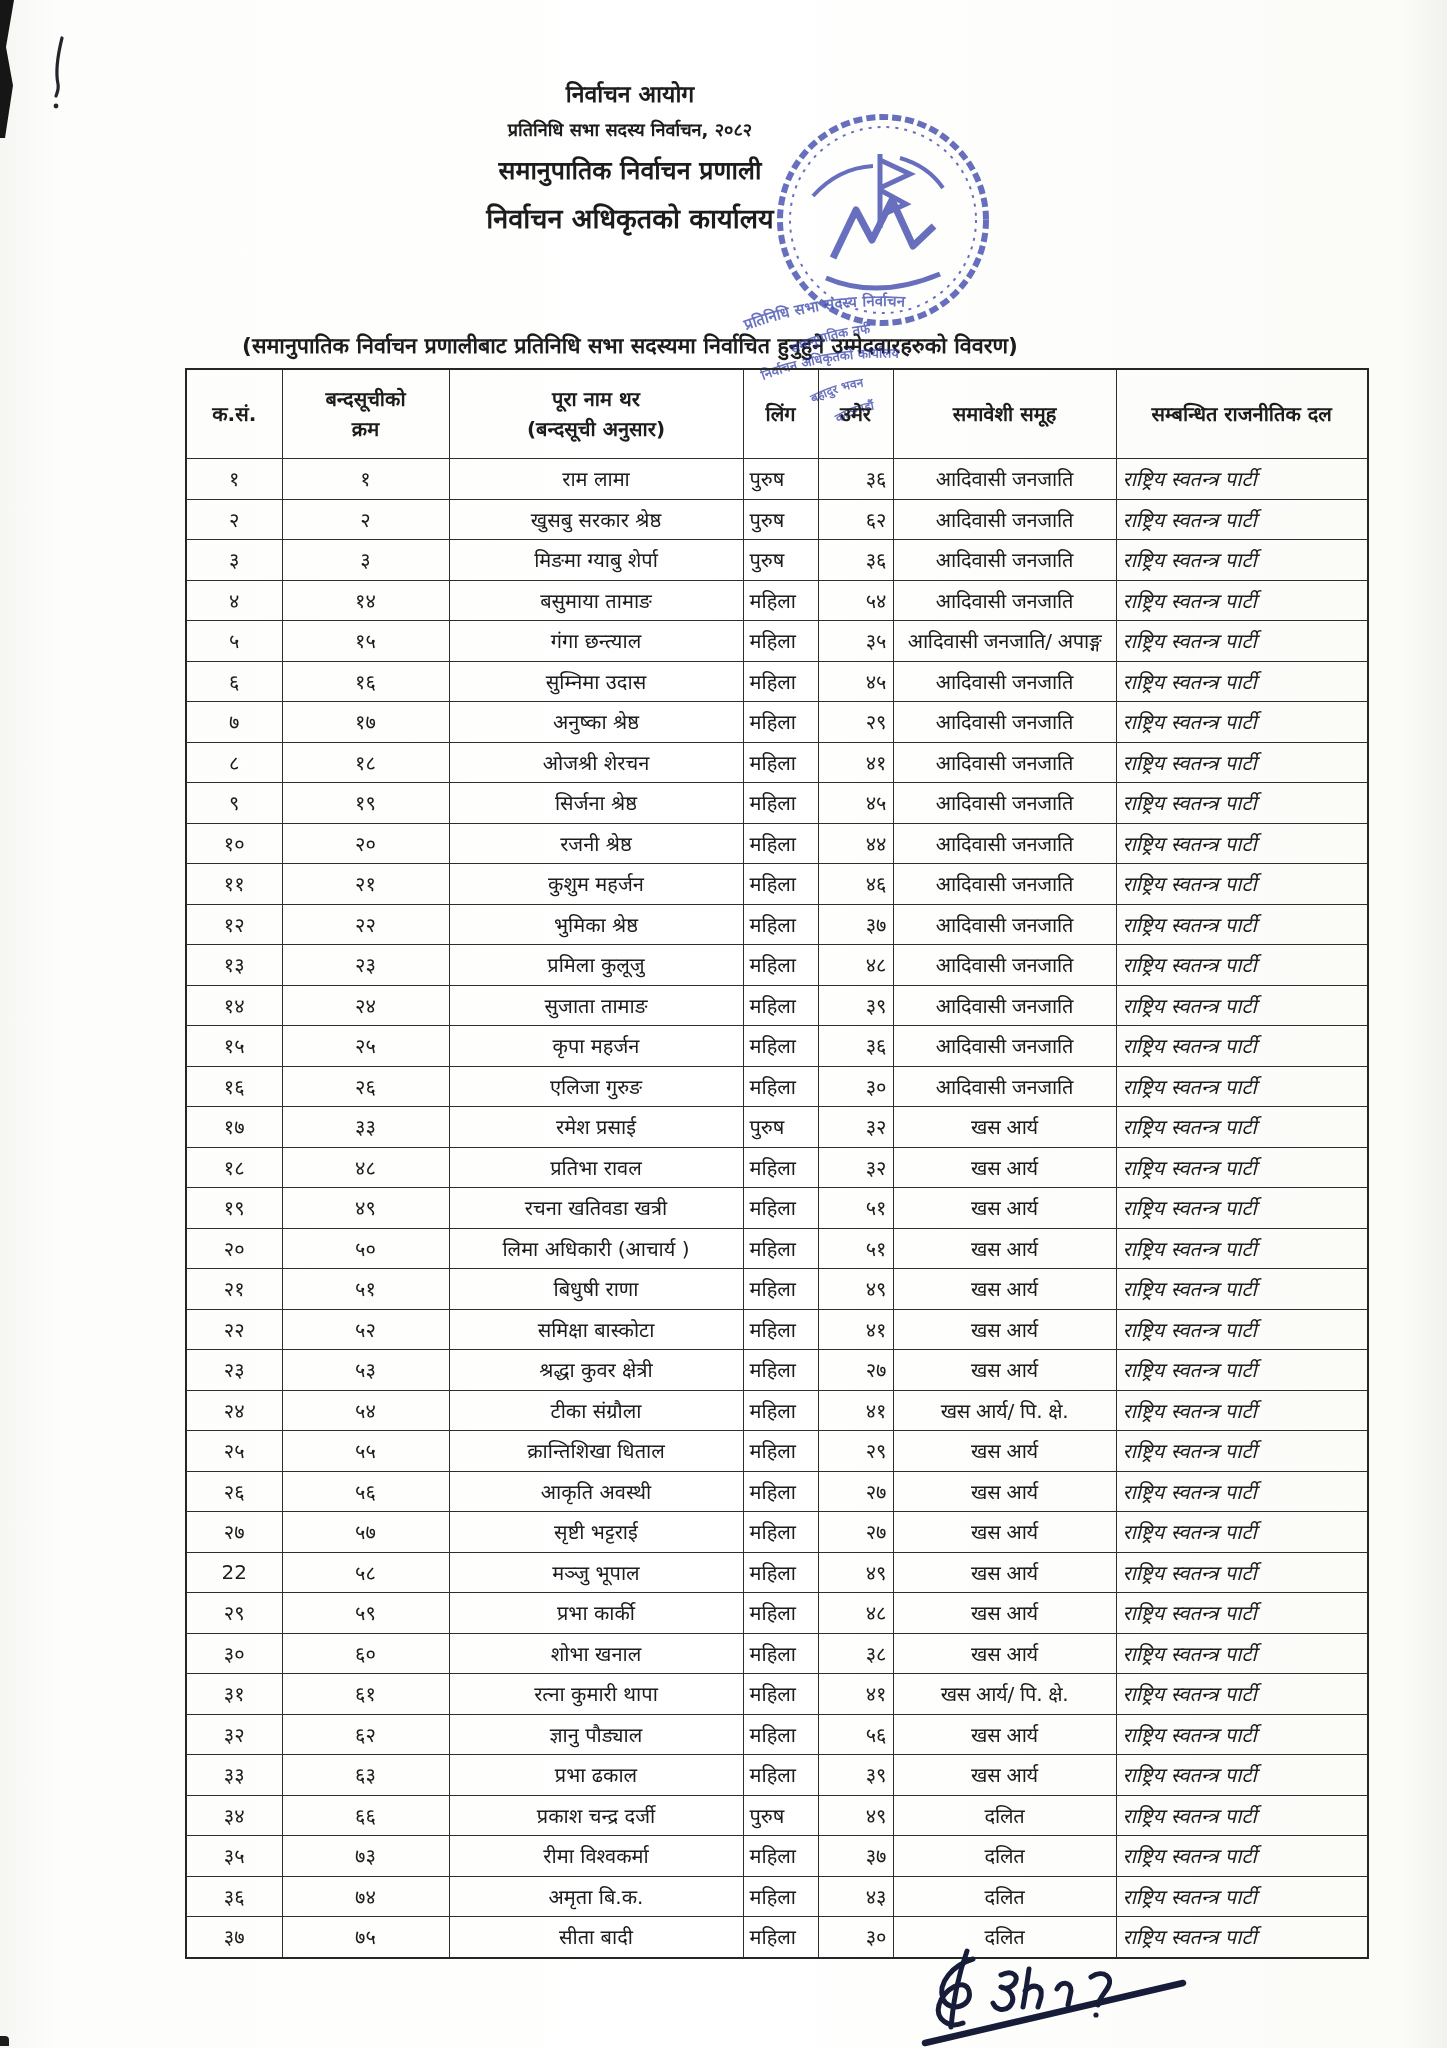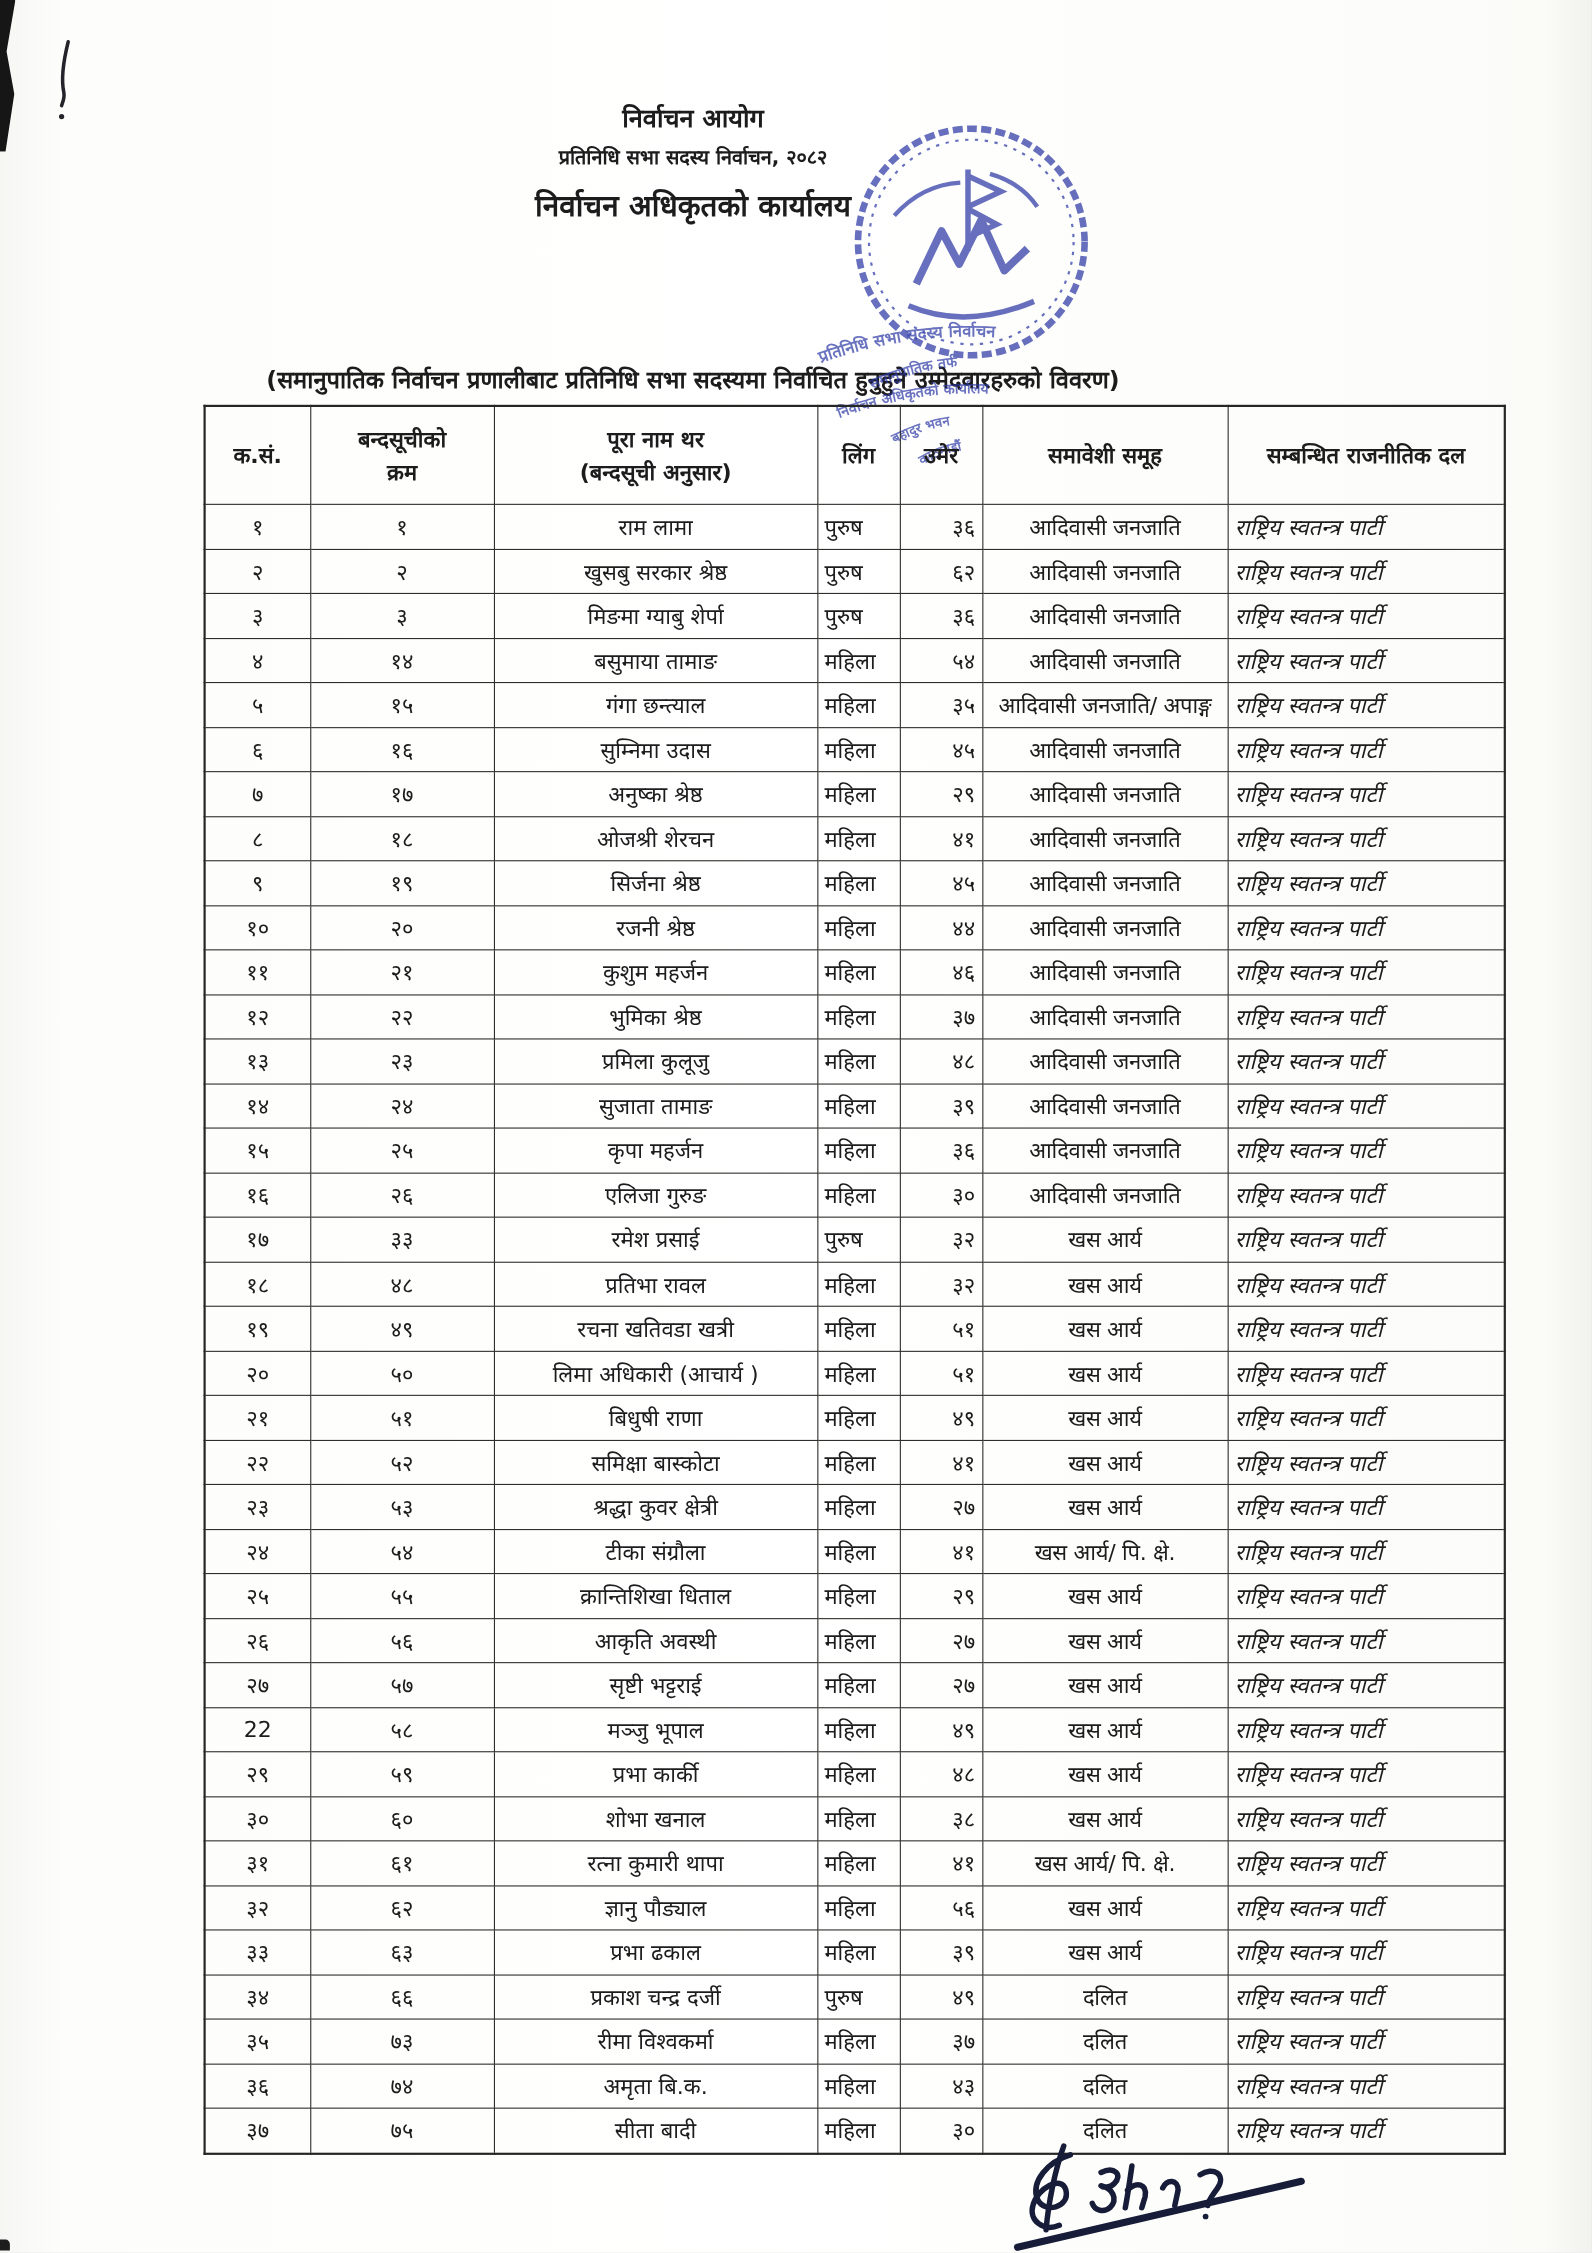--- a/index.html
+++ b/index.html
@@ -7,21 +7,21 @@
     position:relative;width:1447px;height:2048px;margin:0 auto;
     background:linear-gradient(90deg,#f6f6f3 0%,#fdfdfb 4%,#ffffff 50%,#fbfbf8 97%,#f1f1ee 100%);
     font-family:"DejaVu Sans",sans-serif;color:#1c1c1c;overflow:hidden;
   }
   
   .scan-edge-topleft{position:absolute;left:0;top:0;width:17px;height:138px;background:#161616;
     clip-path:polygon(0 0,14px 0,6px 34%,13px 62%,5px 100%,0 100%);}
   .scan-corner-bottomleft{position:absolute;left:0;bottom:2px;width:9px;height:10px;background:#1d1d1d;border-radius:0 4px 0 0;}
   .pen-mark{position:absolute;left:48px;top:36px;}
   
-  .doc-header{position:absolute;left:180px;top:94px;width:900px;text-align:center;}
+  .doc-header{position:absolute;left:180px;top:80px;width:900px;text-align:center;}
   .h-line1{font-size:23px;font-weight:bold;line-height:1.25;}
   .h-line2{font-size:18px;font-weight:bold;line-height:1.45;margin-top:8px;}
   .h-line3{font-size:25px;font-weight:bold;line-height:1.4;margin-top:10px;}
   .h-line4{font-size:27px;font-weight:bold;line-height:1.4;margin-top:12px;}
   .h-subtitle{position:absolute;left:150px;top:330px;width:960px;text-align:center;font-size:21.5px;font-weight:bold;}
   
   .stamp{position:absolute;left:738px;top:108px;opacity:.88;pointer-events:none;}
   
   table.cand{position:absolute;left:185px;top:368px;width:1182px;border-collapse:collapse;table-layout:fixed;}
   table.cand th,table.cand td{border:1.6px solid #2e2e2c;padding:0 6px;font-size:20px;overflow:hidden;}
@@ -48,20 +48,21 @@
   <div class="scan-edge-topleft"></div>
   <div class="scan-corner-bottomleft"></div>
   <svg class="pen-mark" width="26" height="78" viewBox="0 0 26 78">
     <path d="M14,2 C10,18 7,34 10,48 C11,53 9,57 8,60" fill="none" stroke="#24242a" stroke-width="3.2" stroke-linecap="round"></path>
     <circle cx="8" cy="70" r="2.4" fill="#24242a"></circle>
   </svg>
 
   <div class="doc-header">
     <div class="h-line1">निर्वाचन आयोग</div>
     <div class="h-line2">प्रतिनिधि सभा सदस्य निर्वाचन, २०८२</div>
+    <div class="h-line3">समानुपातिक निर्वाचन प्रणाली</div>
     <div class="h-line4">निर्वाचन अधिकृतको कार्यालय</div>
   </div>
   <div class="h-subtitle">(समानुपातिक निर्वाचन प्रणालीबाट प्रतिनिधि सभा सदस्यमा निर्वाचित हुनुहुने उम्मेदवारहरुको विवरण)</div>
 
   <svg class="stamp" width="300" height="330" viewBox="0 0 300 330">
     <defs>
       <path id="arc1" d="M 8,222 Q 148,172 292,226"></path>
       <path id="arc2" d="M 55,246 Q 150,202 248,248"></path>
       <path id="arc3" d="M 25,272 Q 148,226 272,274"></path>
       <path id="arc4" d="M 75,295 Q 148,258 225,296"></path>

